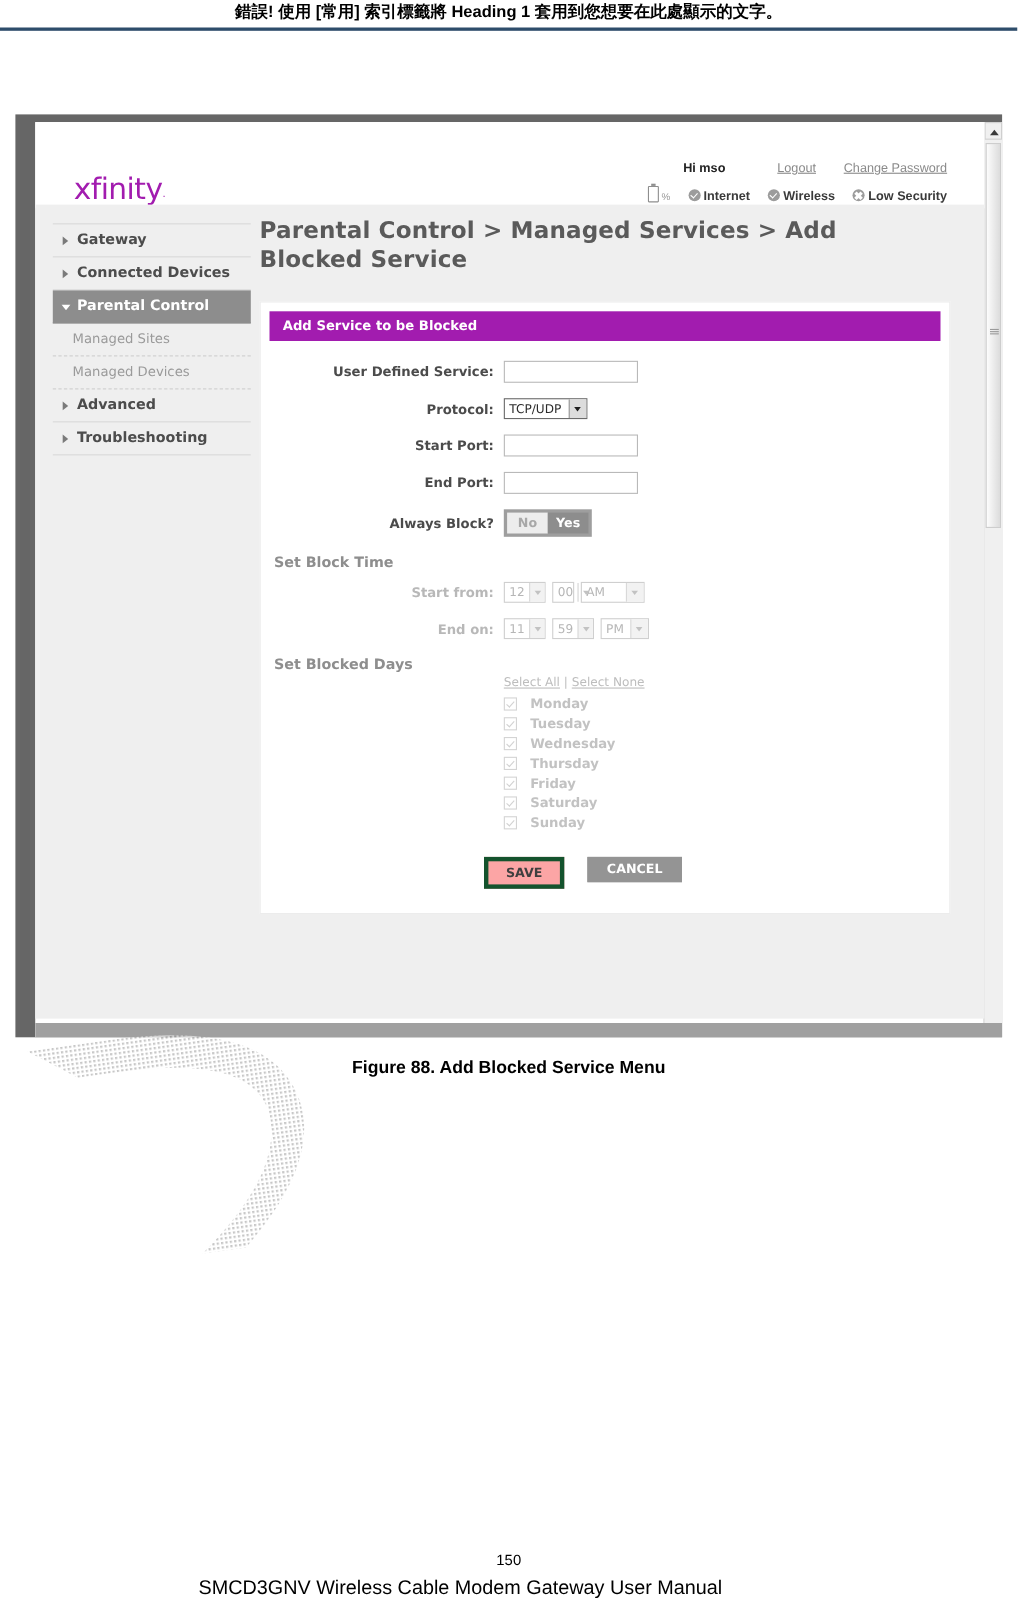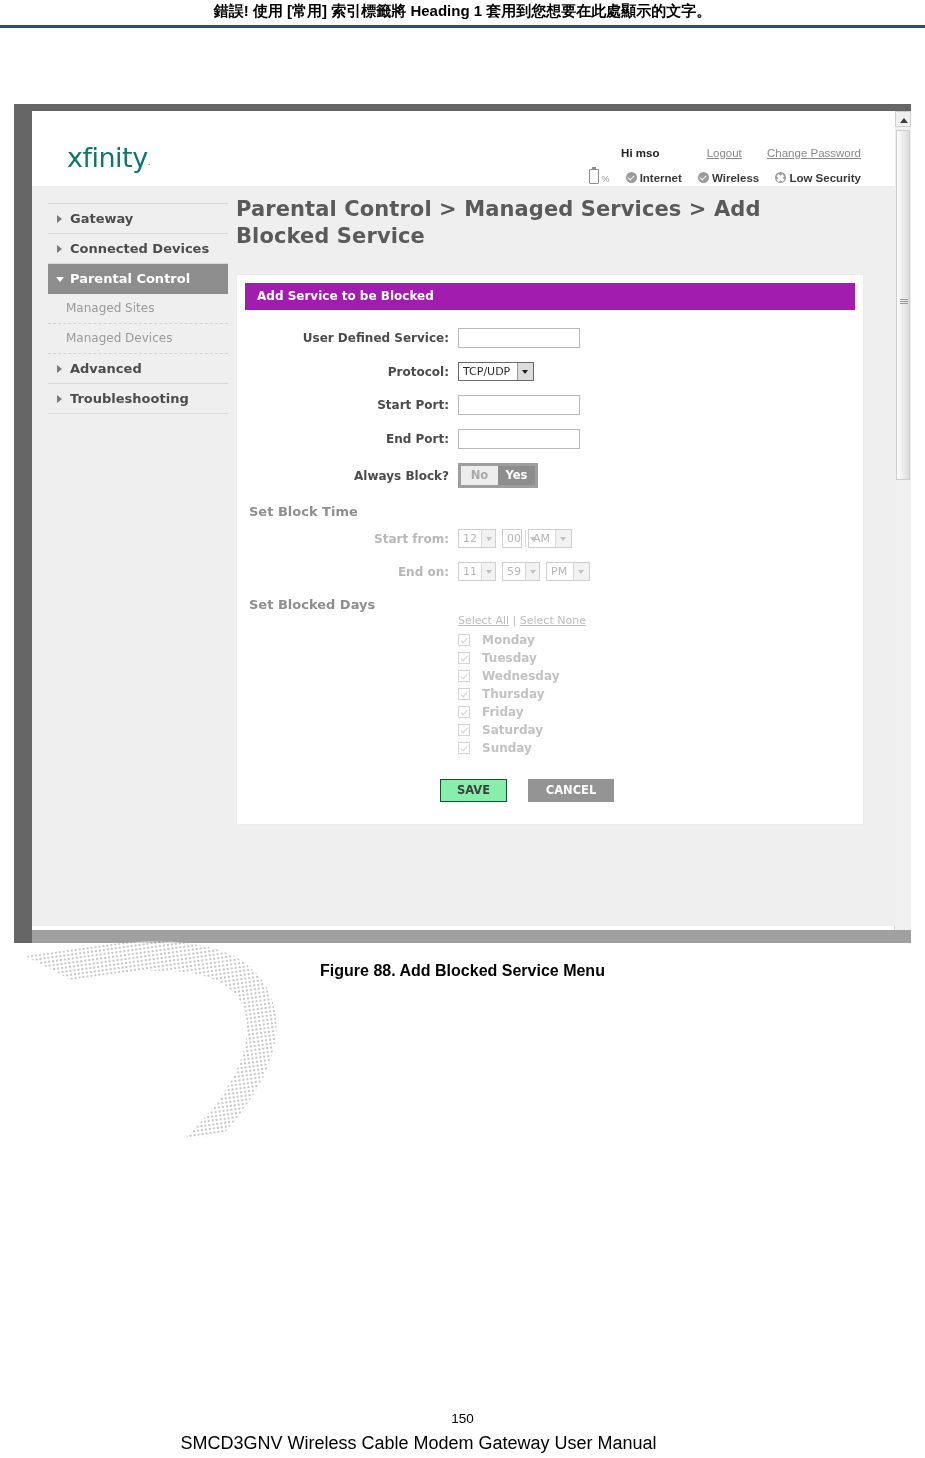--- a/index.html
+++ b/index.html
@@ -71,22 +71,22 @@
     position:absolute; left:3px; top:168px; width:8px; height:6px;
   }
   .sb-grip i{display:block;height:1px;background:#9a9a9a;margin-bottom:1px;}
 
   
   .masthead{
     position:absolute; left:0; top:0; width:863px; height:78px;
     background:#ffffff; border-bottom:1px solid #dcdcdc;
   }
   .logo{
-    position:absolute; left:35px; top:31px;
-    font-size:27px; letter-spacing:-.5px; color:#0f766e;
+    position:absolute; left:35px; top:46px;
+    font-size:27px; letter-spacing:-.5px; color:#a21caf;
     font-family:"DejaVu Sans", sans-serif; font-weight:500;
   }
   .logo sup{font-size:9px;vertical-align:2px;}
   .acct-row{
     position:absolute; right:34px; top:36px;
     font-size:11.5px; color:#444; white-space:nowrap;
   }
   .acct-row .hi{font-weight:bold;color:#222;margin-right:22px;}
   .acct-row a{
     color:#8a8a8a; text-decoration:underline; margin-left:22px;
@@ -249,21 +249,21 @@
     font-size:12px;font-weight:bold;color:#c2c2c2;
     font-family:"DejaVu Sans", sans-serif;
   }
 
   .btns{display:flex;margin:24px 0 0 203px;}
   .btn{
     height:21px;line-height:21px;text-align:center;
     font-size:11.5px;font-weight:bold;
     font-family:"DejaVu Sans", sans-serif;
   }
-  .btn.save{width:65px;background:#86efac;border:1px solid #14532d;color:#3f3f3f;}
+  .btn.save{width:65px;background:#fca5a5;border:4px solid #14532d;color:#3f3f3f;}
   .btn.cancel{width:84px;background:#949494;border:1px solid #949494;color:#ffffff;margin-left:21px;}
 
   
   .foot{
     position:absolute; left:0; top:819px; width:879px; height:40px;
     background:#a0a0a0;
   }
   .foot-links{
     position:absolute; left:0; top:12px; width:863px;
     text-align:center; font-size:12px; color:#ffffff;
@@ -410,21 +410,21 @@
             <div class="frow">
               <div class="flabel dis">Start from:</div>
               <div class="sel dis tsel" style="width:38px">
                 <span class="val">12</span>
                 <span class="arw"></span>
               </div>
               <div class="sel dis tsel" style="width:20px">
                 <span class="val">00</span>
                 <span class="arw"></span>
               </div>
-              <div class="sel dis tsel" style="width:44px">
+              <div class="sel dis tsel" style="width:58px">
                 <span class="val">AM</span>
                 <span class="arw"></span>
               </div>
             </div>
 
             <div class="frow">
               <div class="flabel dis">End on:</div>
               <div class="sel dis tsel" style="width:38px">
                 <span class="val">11</span>
                 <span class="arw"></span>

